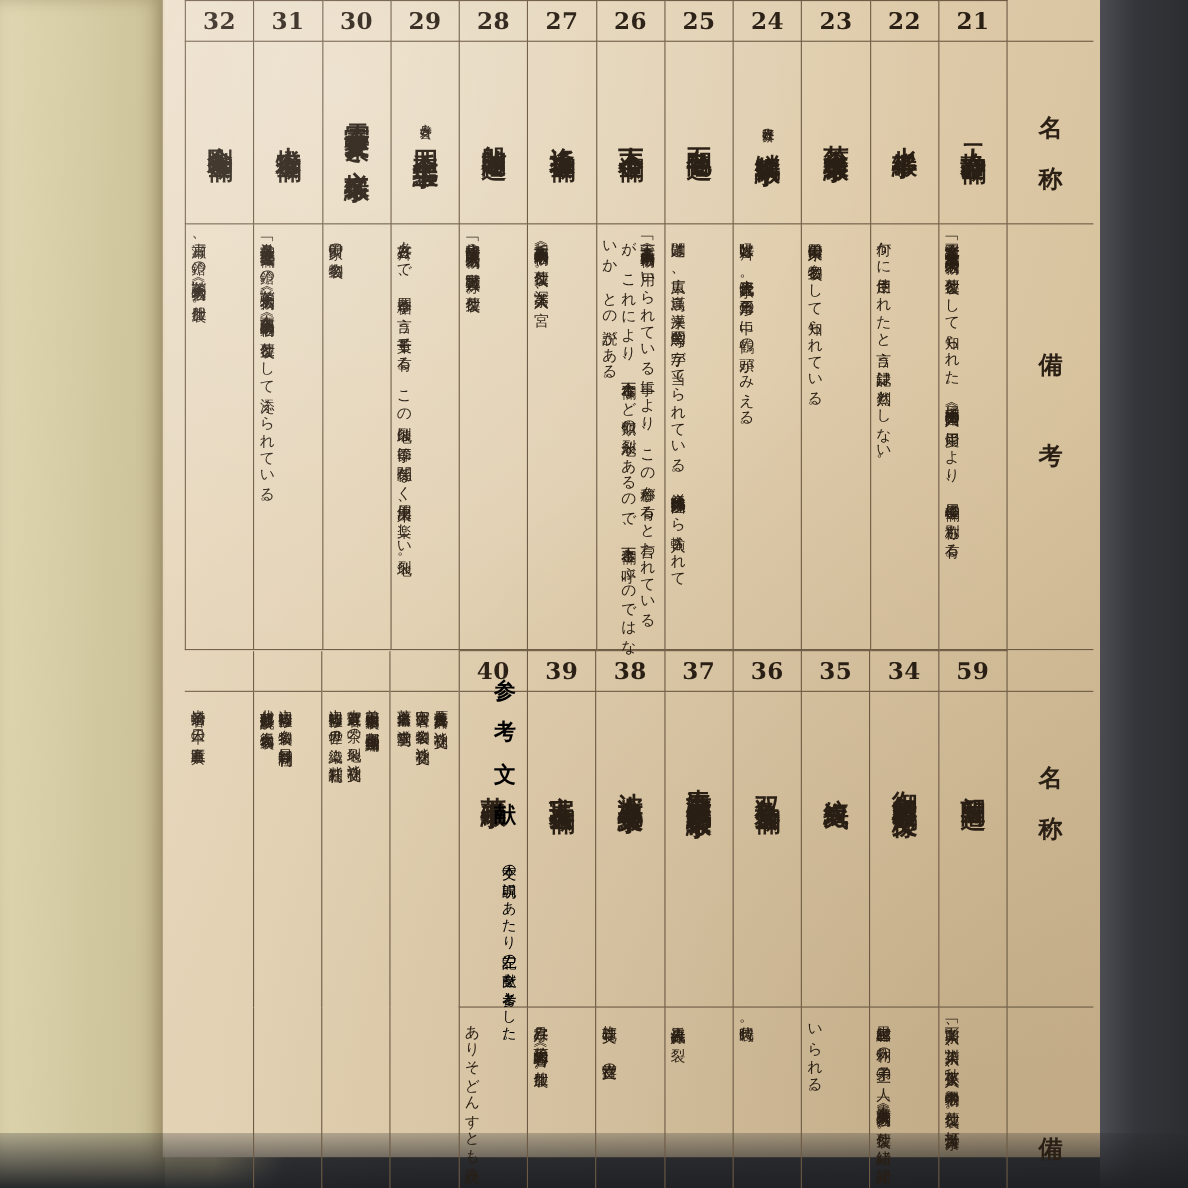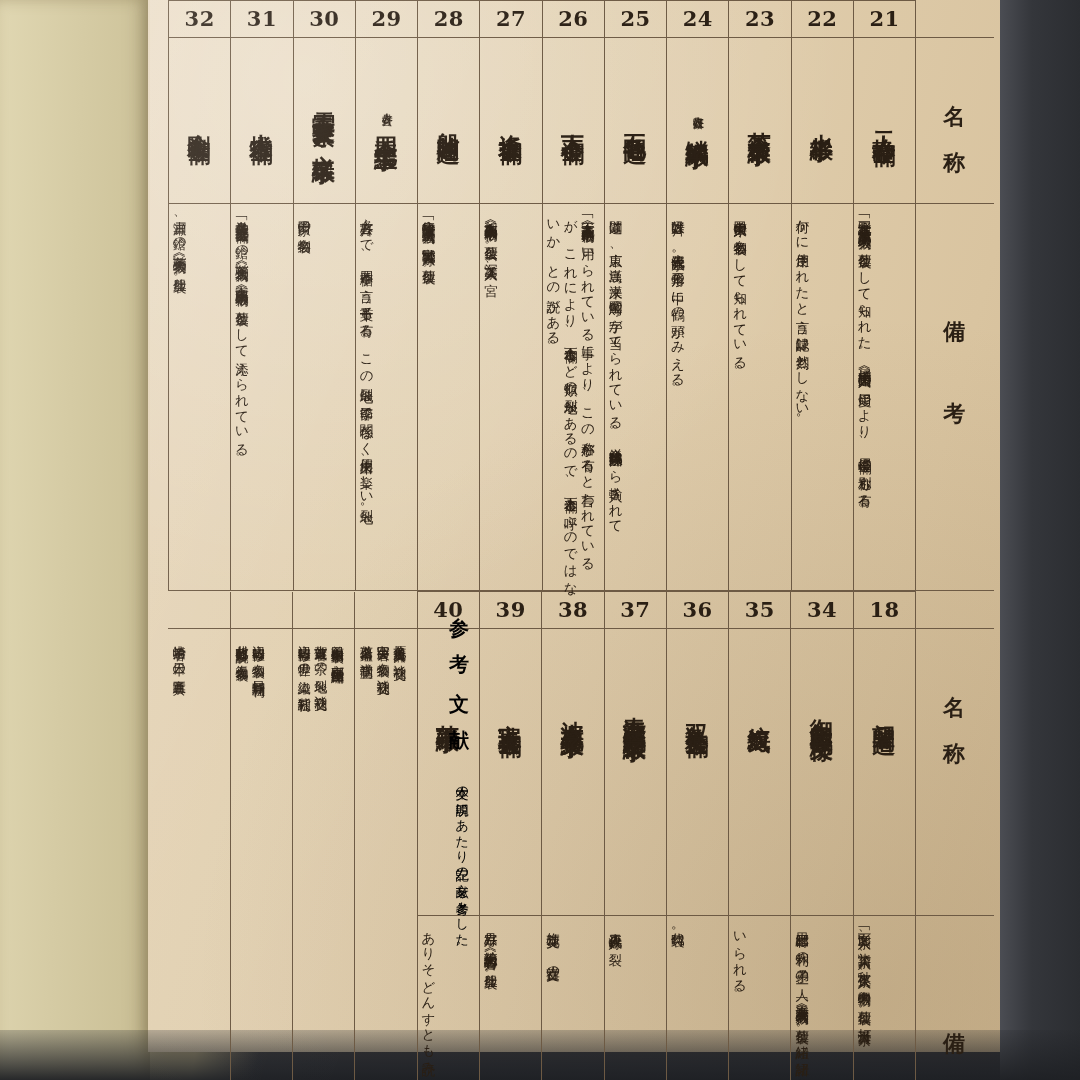--- a/index.html
+++ b/index.html
@@ -286,21 +286,21 @@
         <td>
               <div class="n">36</div>
             </td>
         <td>
               <div class="n">35</div>
             </td>
         <td>
               <div class="n">34</div>
             </td>
         <td>
-              <div class="n">18</div>
+              <div class="n">59</div>
             </td>
         <td style="border-right:none;border-top:none"></td>
       </tr>
       <tr>
         <td class="refcell" rowspan="2" style="border-left:none">
           <div class="vtext"><span>岩崎治子著　日本の意匠事典</span></div>
         </td>
         <td class="refcell" rowspan="2">
           <div class="vtext"><span>山辺知行監修　名物裂　（毎日新聞社刊）</span>
 <span>北村哲郎監修解説　復元名物裂</span></div>

